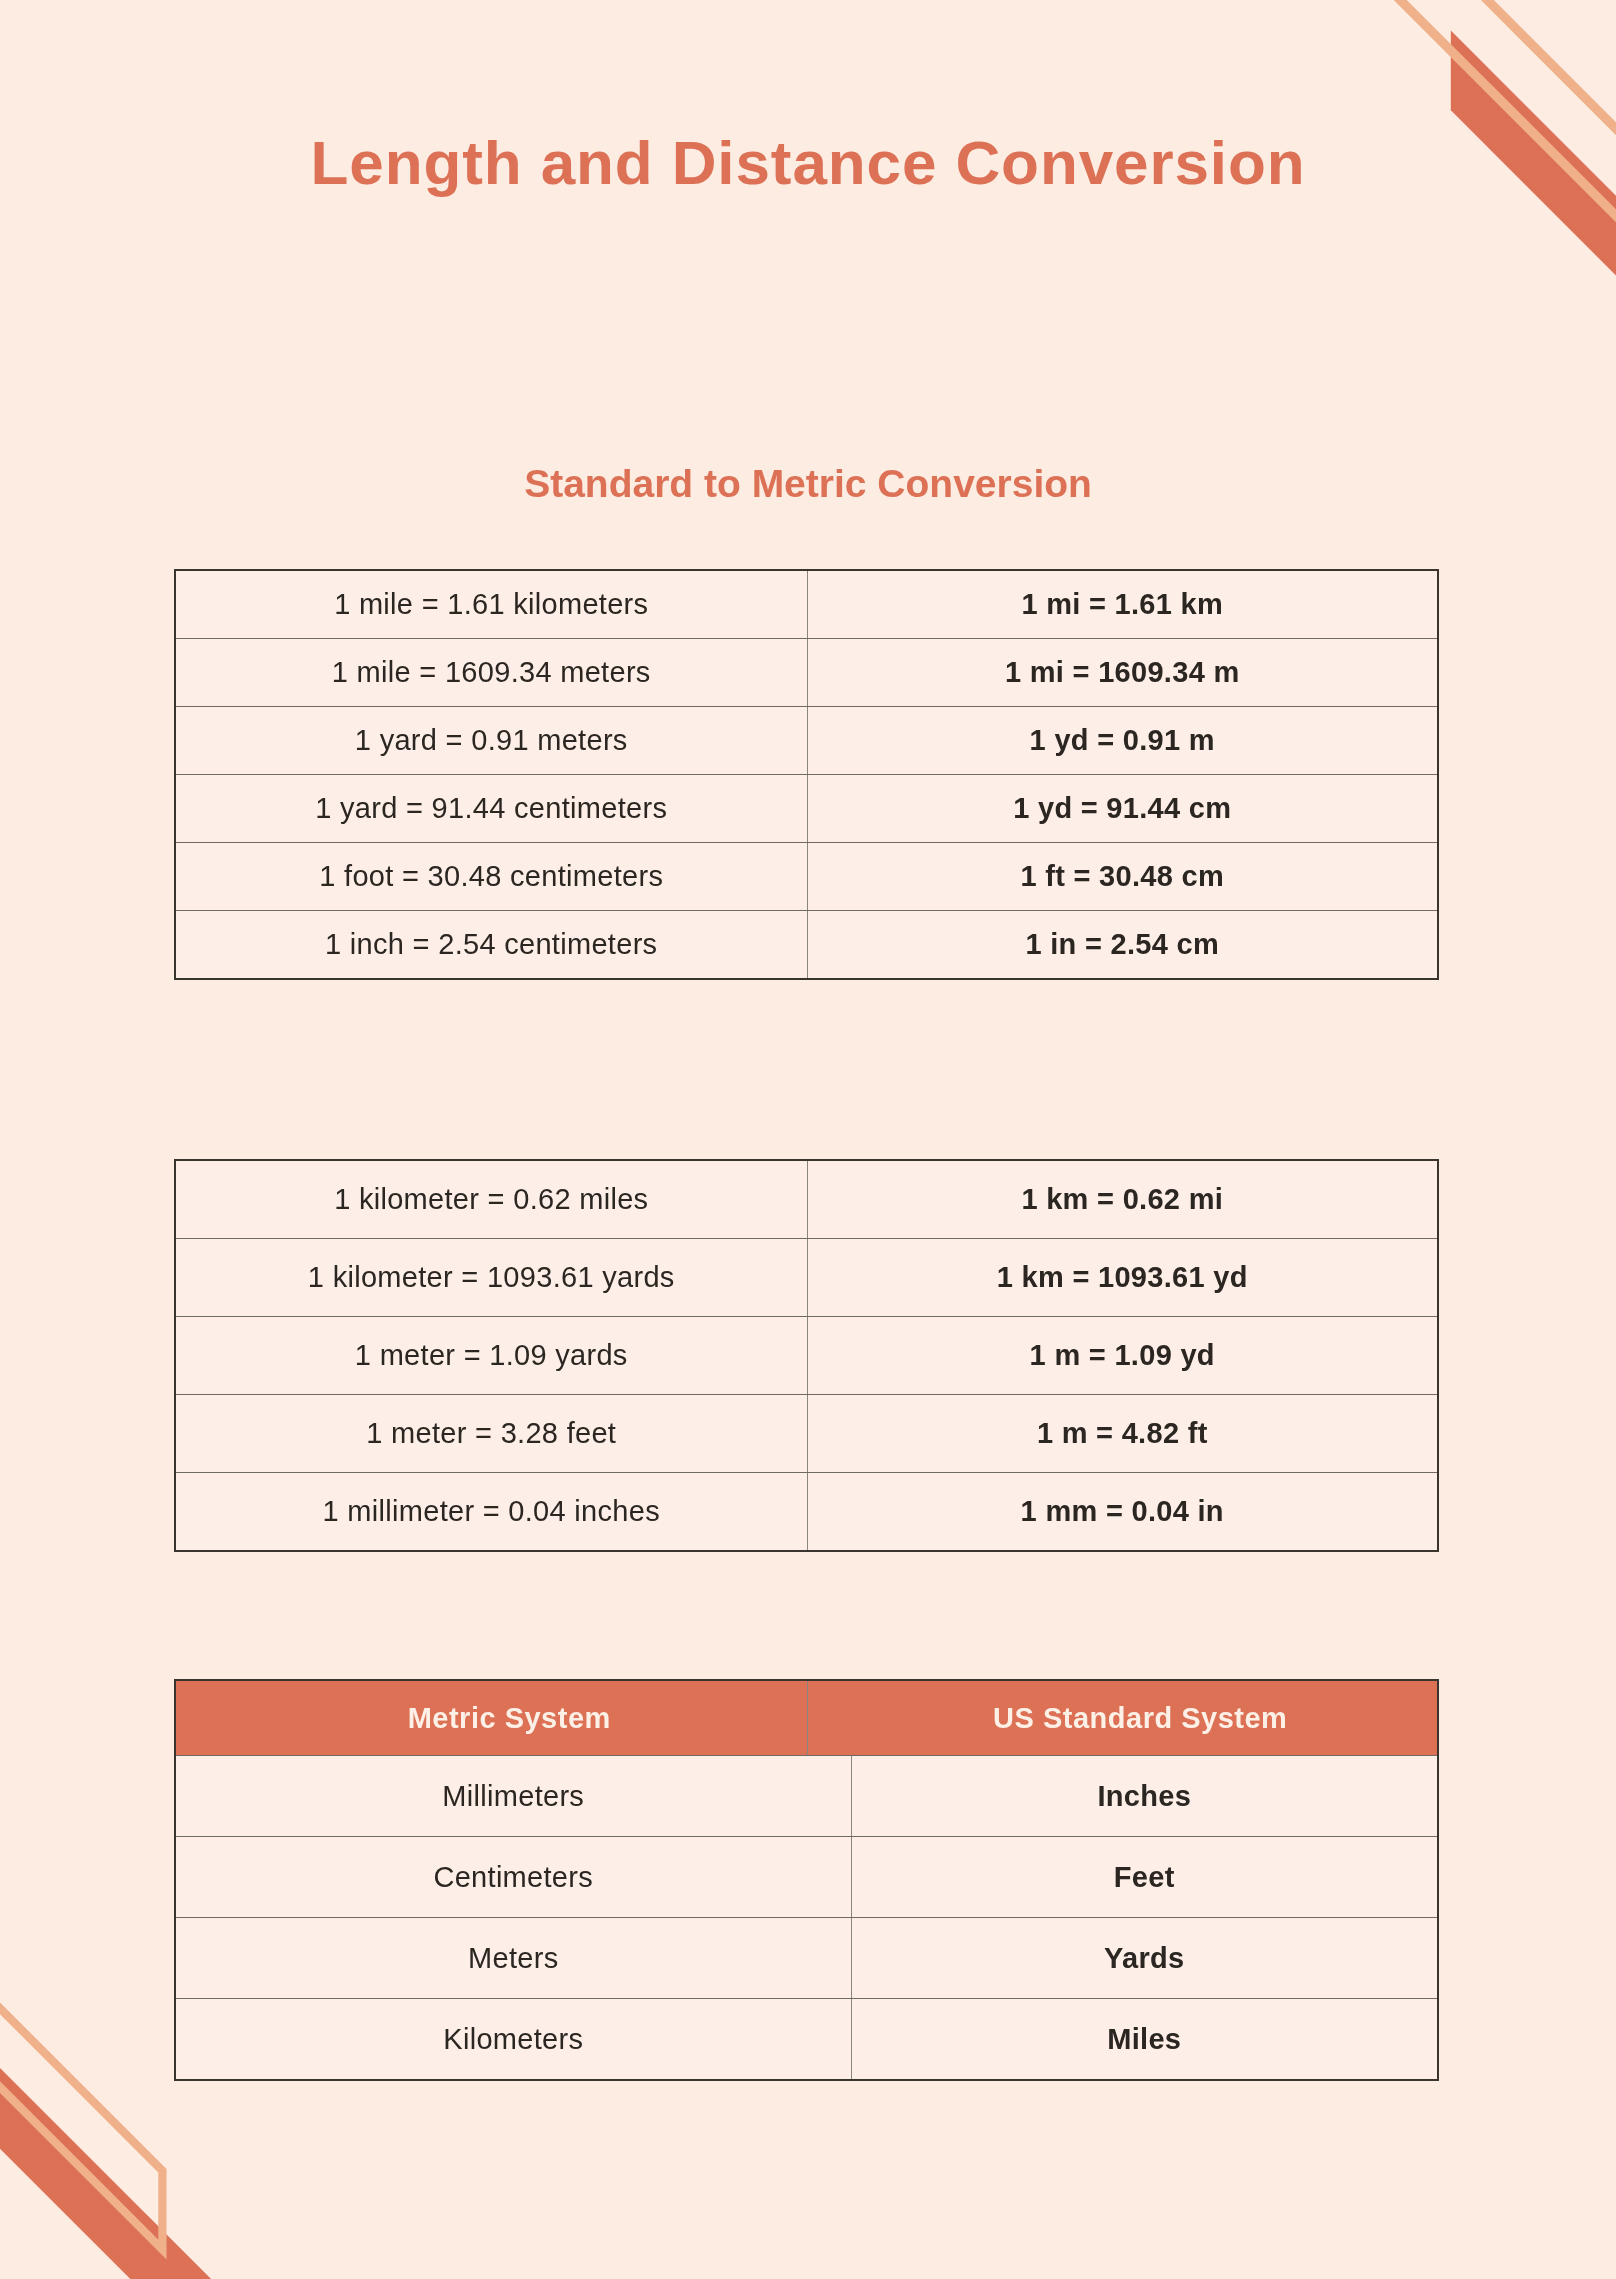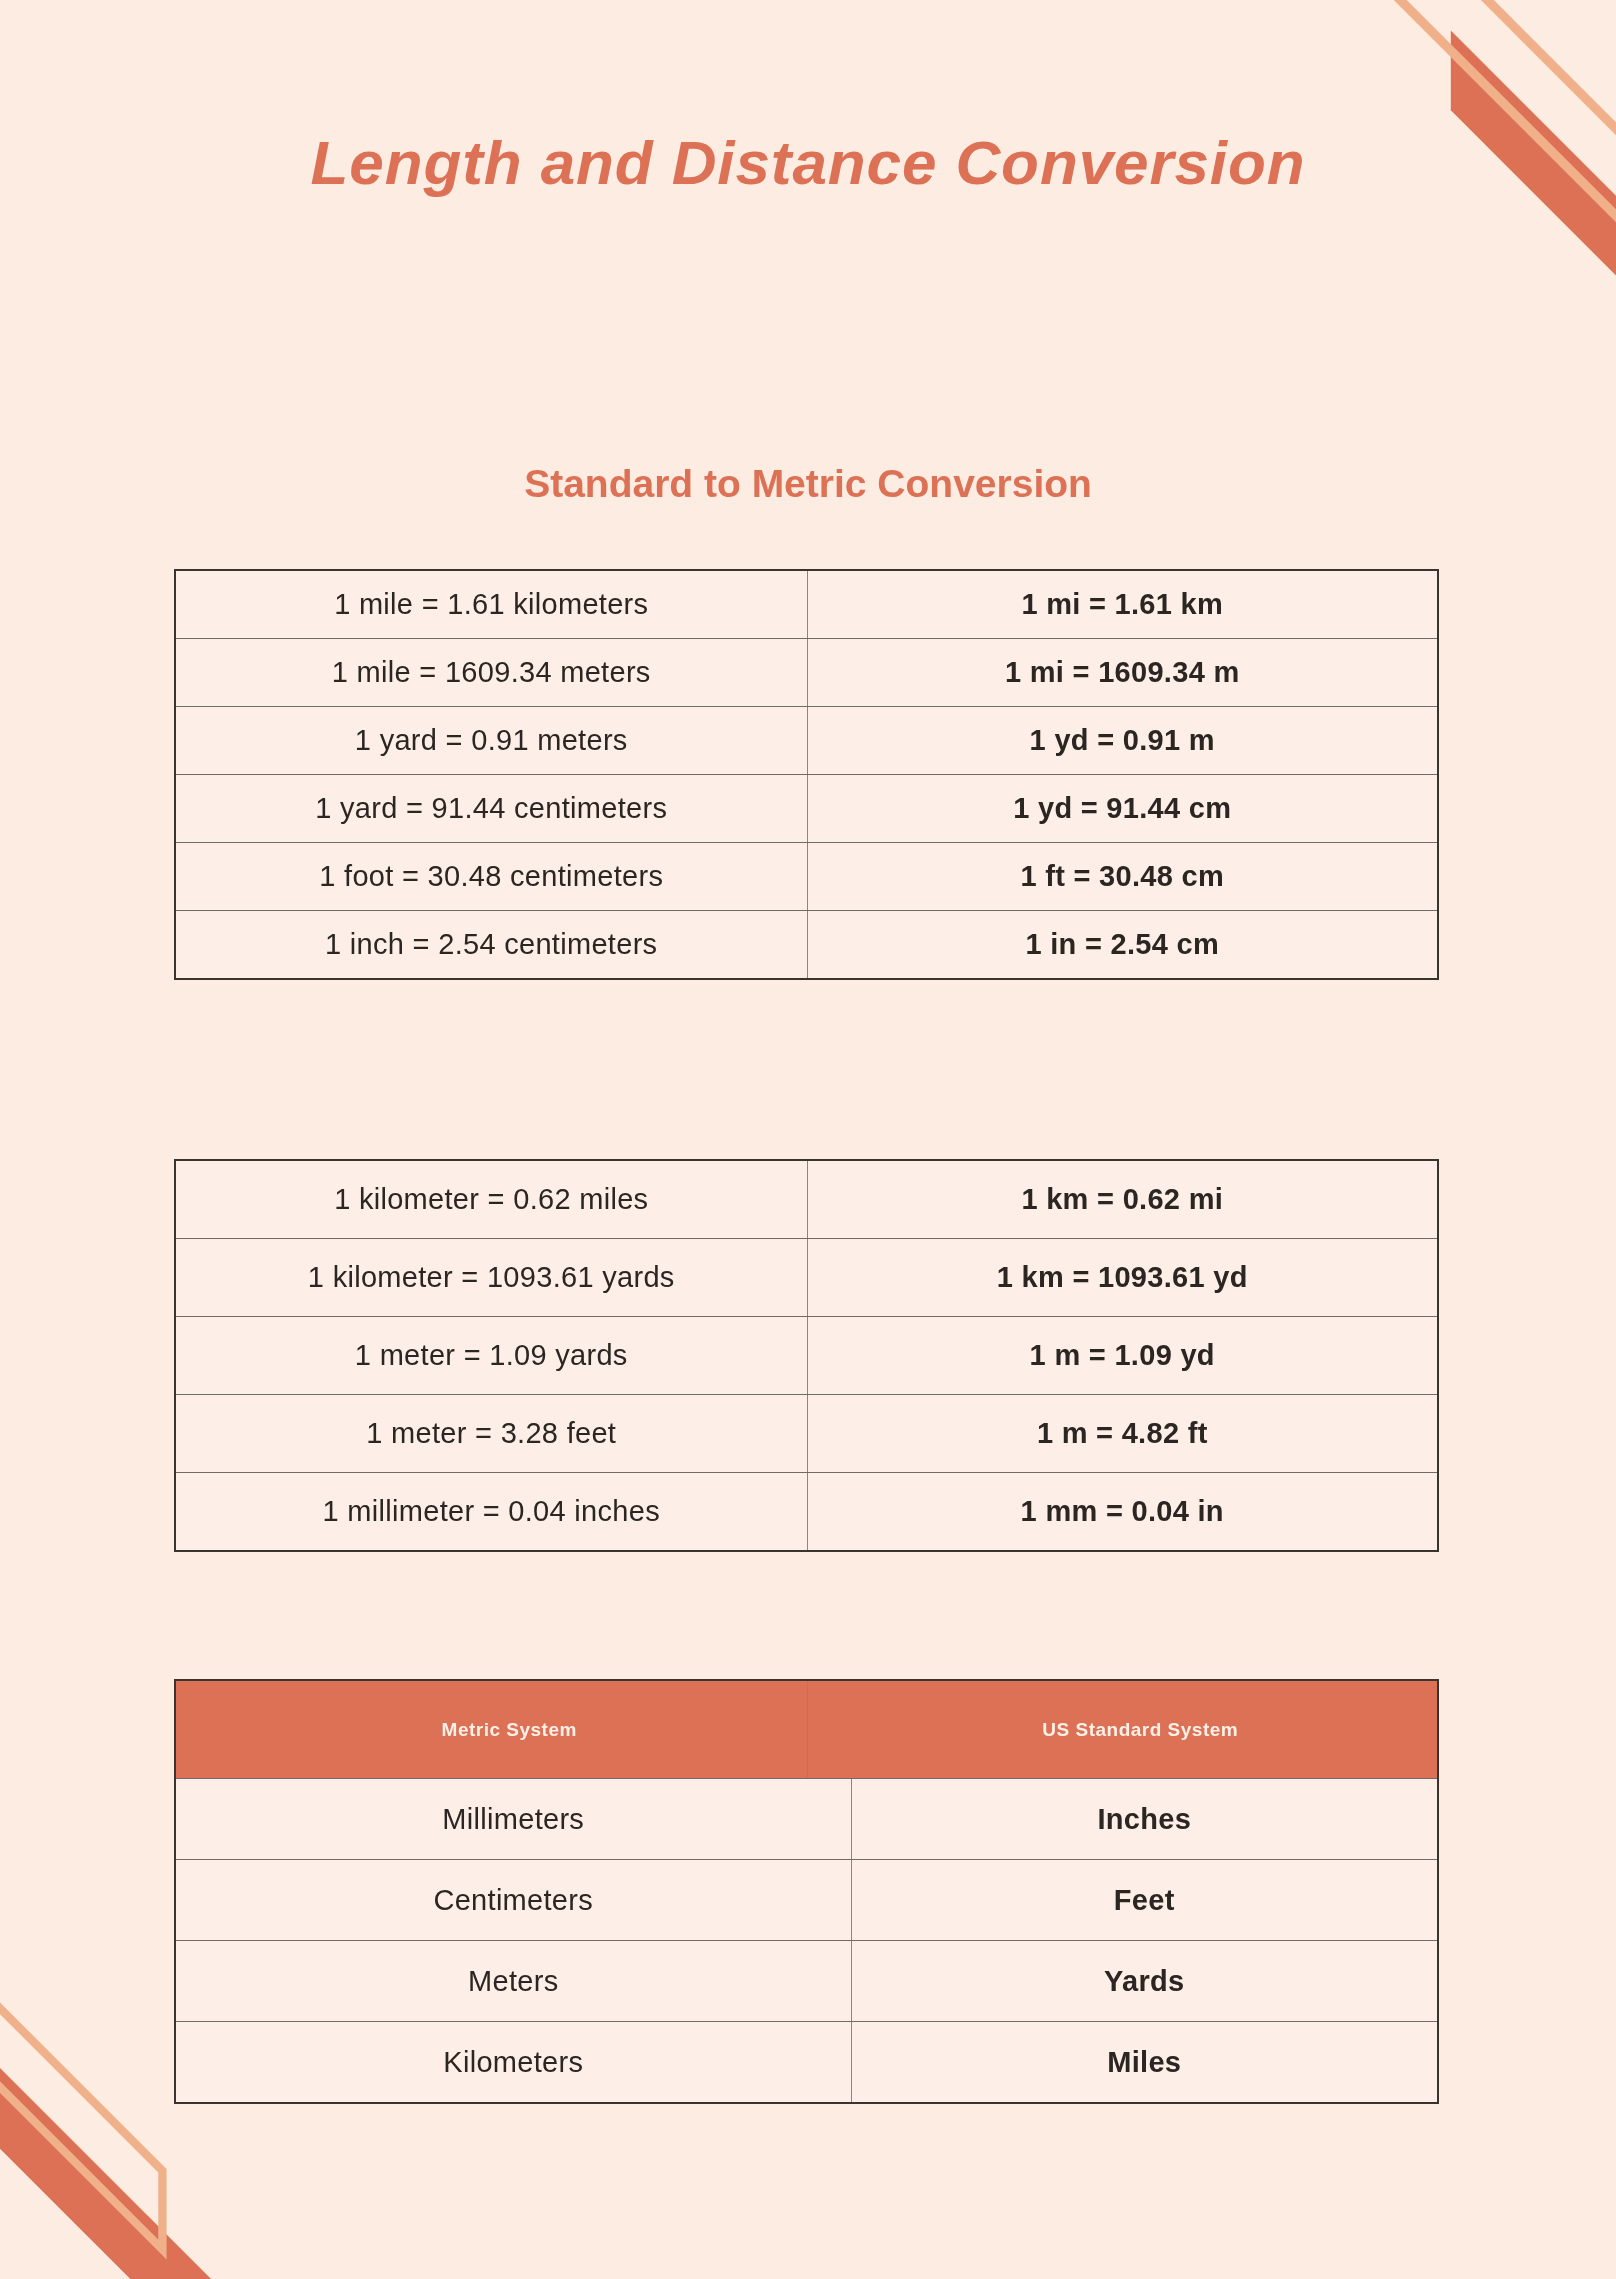--- a/index.html
+++ b/index.html
@@ -13,21 +13,20 @@
   }
   .page-title {
     position: absolute;
     top: 127px; left: 0;
     width: 100%;
     text-align: center;
     font-size: 62px;
     font-weight: bold;
     letter-spacing: 0.9px;
     color: #dc7156;
-    font-style: italic;
   }
   .section-heading {
     position: absolute;
     left: 0;
     width: 100%;
     text-align: center;
     font-size: 39px;
     font-weight: bold;
     color: #dc7156;
   }
@@ -59,22 +58,22 @@
   #table-metric .tcell { height: 77px; }
   #table-systems .tcell { height: 80px; margin-left: 44px; }
   #table-systems .trow:first-of-type { border-top: 1.8px solid #6f6a63; }
 
   .sys-header {
     display: grid; grid-template-columns: 1fr 1fr;
     background: #dc7156;
   }
   .hcell {
     display: flex; align-items: center; justify-content: center;
-    height: 97px;
-    font-size: 19px;
+    height: 74px;
+    font-size: 29px;
     font-weight: bold;
     color: #fdf0e6;
     letter-spacing: 0.5px;
     padding-left: 36px;
   }
 
   .corner { position: absolute; pointer-events: none; }
   #corner-tr { top: 0; right: 0; }
   #corner-bl { bottom: 0; left: 0; }
 </style>

